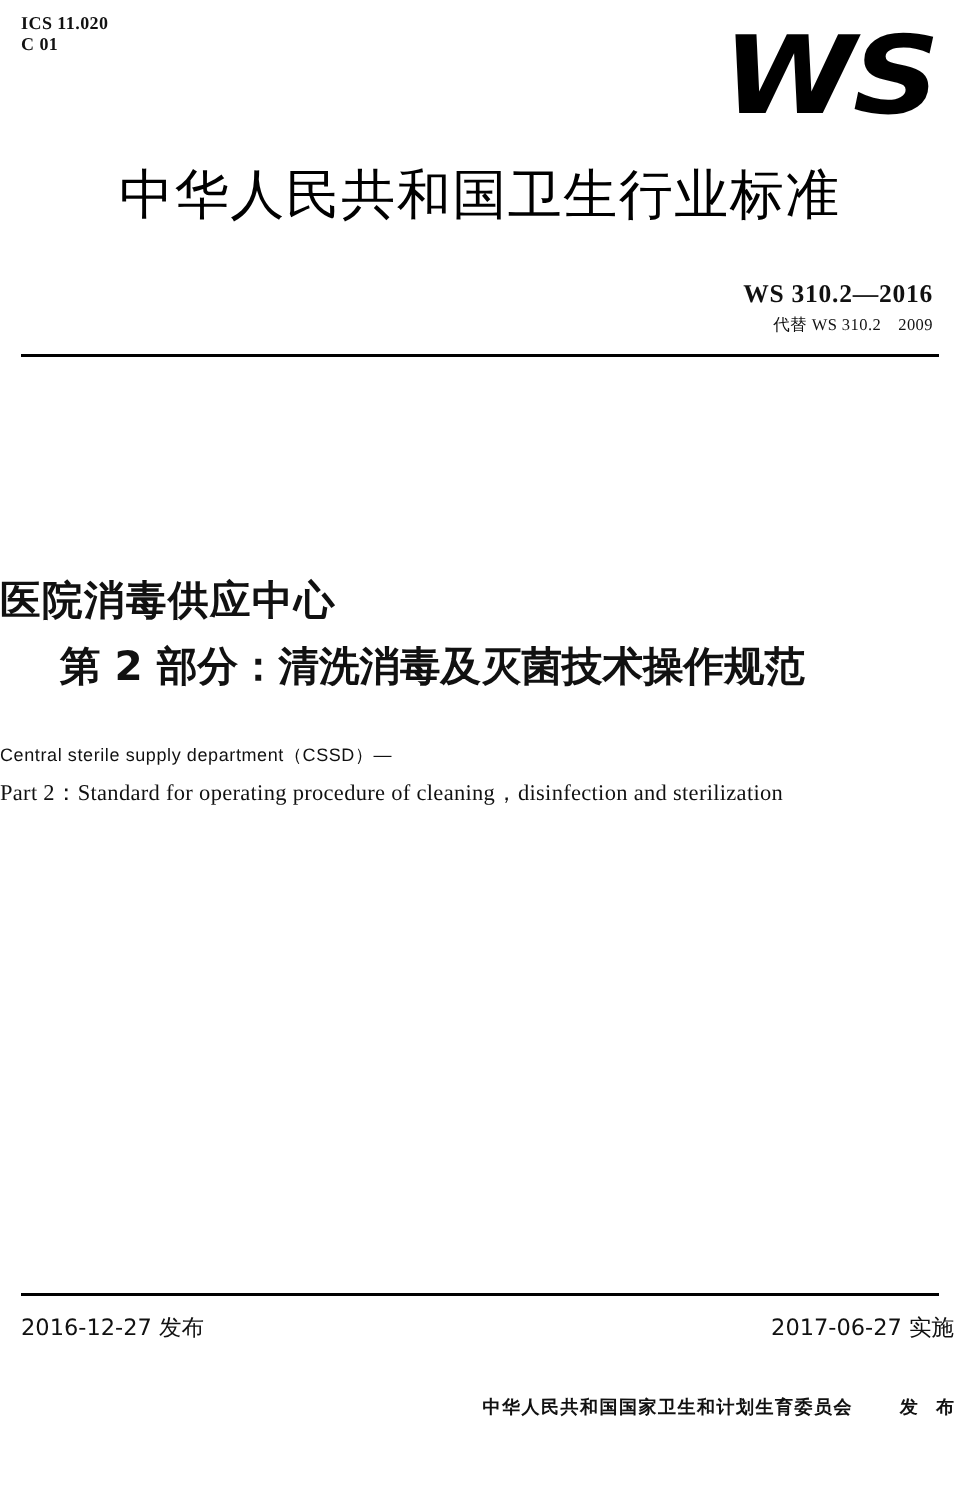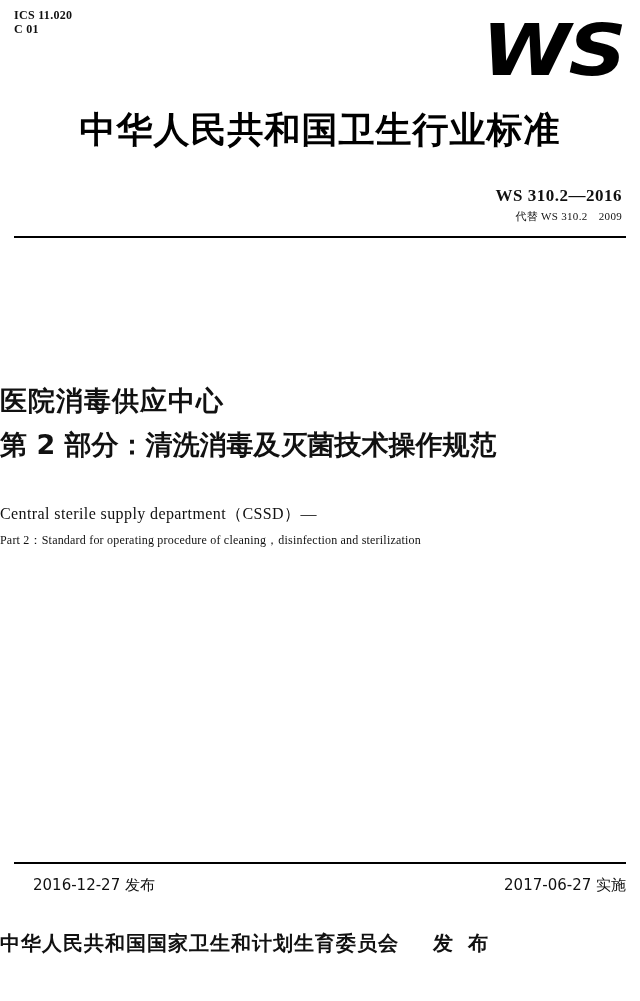--- a/index.html
+++ b/index.html
@@ -50,21 +50,21 @@
   }
 
   
   .nat-title {
     position: absolute;
     left: 0;
     right: 0;
     top: 106px;
     text-align: center;
     font-family: "DejaVu Sans", sans-serif;
-    font-weight: bold;
+    font-weight: normal;
     font-size: 36px;
     letter-spacing: 1px;
     color: #000000;
   }
 
   
   .std-num {
     position: absolute;
     right: 18px;
     top: 186px;
@@ -107,60 +107,60 @@
     font-size: 27px;
     line-height: 42px;
     letter-spacing: 1px;
   }
   .doc-title .zh2 {
     font-family: "DejaVu Sans", sans-serif;
     font-weight: bold;
     font-size: 27px;
     line-height: 46px;
     letter-spacing: 0px;
+    padding-left: 40px;
   }
   .doc-title .en1 {
-    margin-top: 33px;
-    font-family: Liberation Serif, serif;
-    font-size: 16px;
+    margin-top: 22px;
+    font-family: Liberation Sans, sans-serif;
+    font-size: 12px;
     line-height: 26px;
     letter-spacing: 0.4px;
   }
   .doc-title .en2 {
     font-family: "Liberation Serif", serif;
-    font-size: 12px;
+    font-size: 15px;
     line-height: 26px;
     letter-spacing: 0.2px;
   }
 
   
   .dates {
     position: absolute;
     left: 14px;
-    right: 14px;
+    right: 4px;
     top: 876px;
     display: flex;
     justify-content: space-between;
     align-items: baseline;
     font-family: "DejaVu Sans", sans-serif;
     font-size: 15px;
     font-weight: normal;
-    margin-left: 19px;
   }
 
   
   .publisher {
     position: absolute;
     left: 0;
     right: 0;
     top: 930px;
-    text-align: left;
-    font-family: "DejaVu Sans", sans-serif;
-    font-weight: bold;
-    font-size: 20px;
+    text-align: right;
+    font-family: "DejaVu Sans", sans-serif;
+    font-weight: bold;
+    font-size: 12px;
     letter-spacing: 1px;
   }
   .publisher .pub-action {
     margin-left: 26px;
     letter-spacing: 4px;
   }
 </style>
 </head>
 <body>
 

